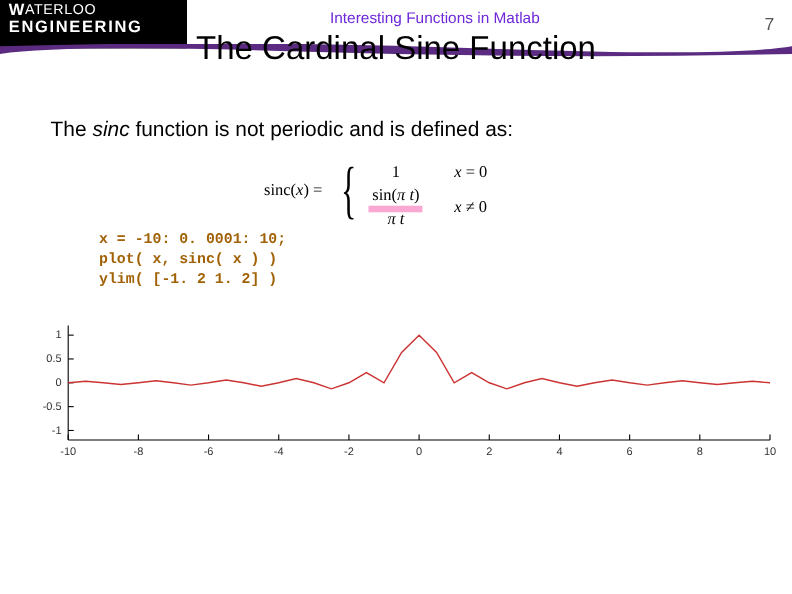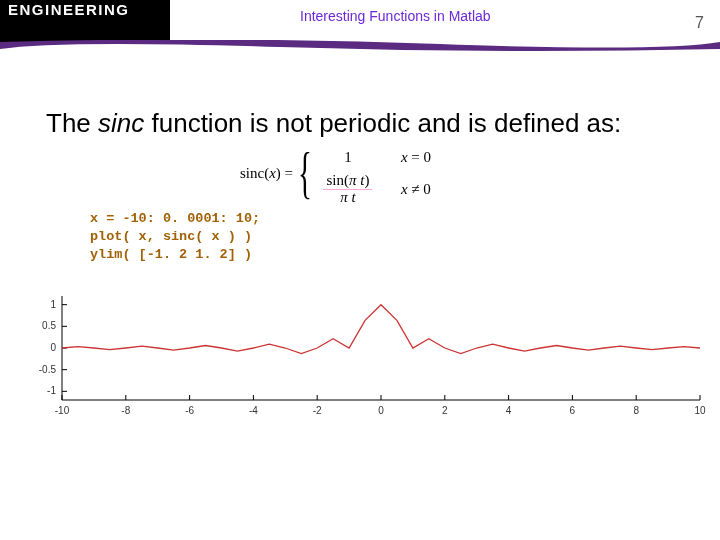--- a/index.html
+++ b/index.html
@@ -50,46 +50,46 @@
     left: 0; top: 28px;
     width: 720px;
     text-align: center;
     font-size: 30px;
     font-weight: 400;
     color: #000;
   }
   .body-text {
     position: absolute;
     left: 46px; top: 108px;
-    font-size: 26px;
+    font-size: 19px;
     color: #000;
   }
   .body-text .fn { font-style: italic; }
   .eqn {
     position: absolute;
     left: 240px; top: 144px;
     font-family: "Times New Roman", serif;
     font-size: 15px;
     color: #000;
     display: flex;
     align-items: center;
   }
-  .eqn .lhs { margin-right: 6px; }
+  .eqn .lhs { margin-right: 18px; }
   .eqn .brace-wrap { display: flex; align-items: center; }
   .eqn .brace {
     font-size: 58px;
     line-height: 0.8;
     transform: scaleX(0.5);
     margin-left: -8px;
   }
   .eqn .cases { display: flex; flex-direction: column; gap: 6px; margin-left: -6px; }
   .eqn .case-row { display: flex; align-items: center; gap: 18px; height: 26px; }
   .eqn .col1 { width: 70px; text-align: center; }
   .eqn .frac { display: inline-flex; flex-direction: column; align-items: center; line-height: 1.05; }
-  .eqn .frac .num { border-bottom: 1px solid #f9a8d4; padding: 0 3px; }
+  .eqn .frac .num { border-bottom: 6px solid #f9a8d4; padding: 0 3px; }
   .eqn .frac .den { padding: 0 3px; }
   .eqn .ital { font-style: italic; }
   .code {
     position: absolute;
     left: 90px; top: 210px;
     font-family: "Courier New", monospace;
     font-size: 13.5px;
     font-weight: bold;
     line-height: 1.35;
     white-space: pre;
@@ -104,27 +104,29 @@
     font-family: Arial, sans-serif;
     font-size: 10px;
     fill: #333;
   }
 </style>
 </head>
 <body>
 
 <div class="header">
   <div class="logo-block">
+    <div class="logo-uni"><span>ATERLOO</span></div>
     <div class="logo-eng">ENGINEERING</div>
   </div>
   <svg class="swoosh" viewBox="0 0 720 12" preserveAspectRatio="none">
     <path d="M0 2 Q 220 -4 440 4 T 720 2 L 720 9 Q 500 14 280 7 T 0 9 Z" fill="#5b2b82"></path>
   </svg>
   <div class="subtitle">Interesting Functions in Matlab</div>
   <div class="pagenum">7</div>
+  <div class="title">The Cardinal Sine Function</div>
 </div>
 
 <div class="body-text">
   <span>The </span><span class="fn">sinc</span><span> function is not periodic and is defined as:</span>
 </div>
 
 <div class="eqn">
   <span class="lhs">sinc(<span class="ital">x</span>) =</span>
   <span class="brace-wrap">
     <span class="brace">{</span>

